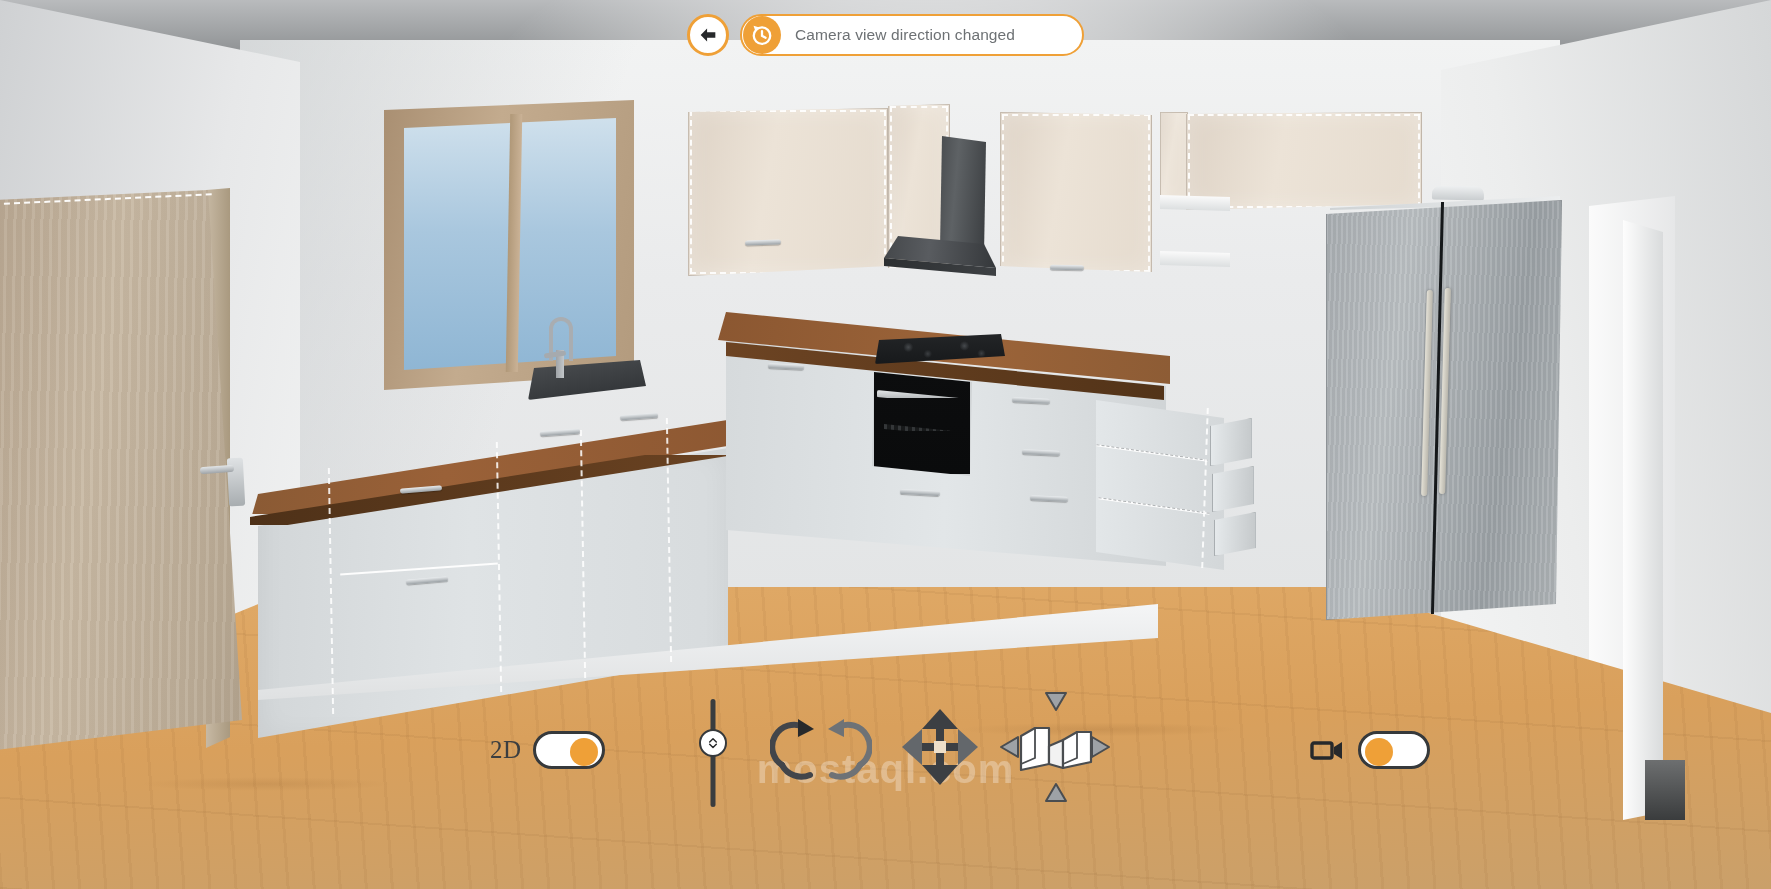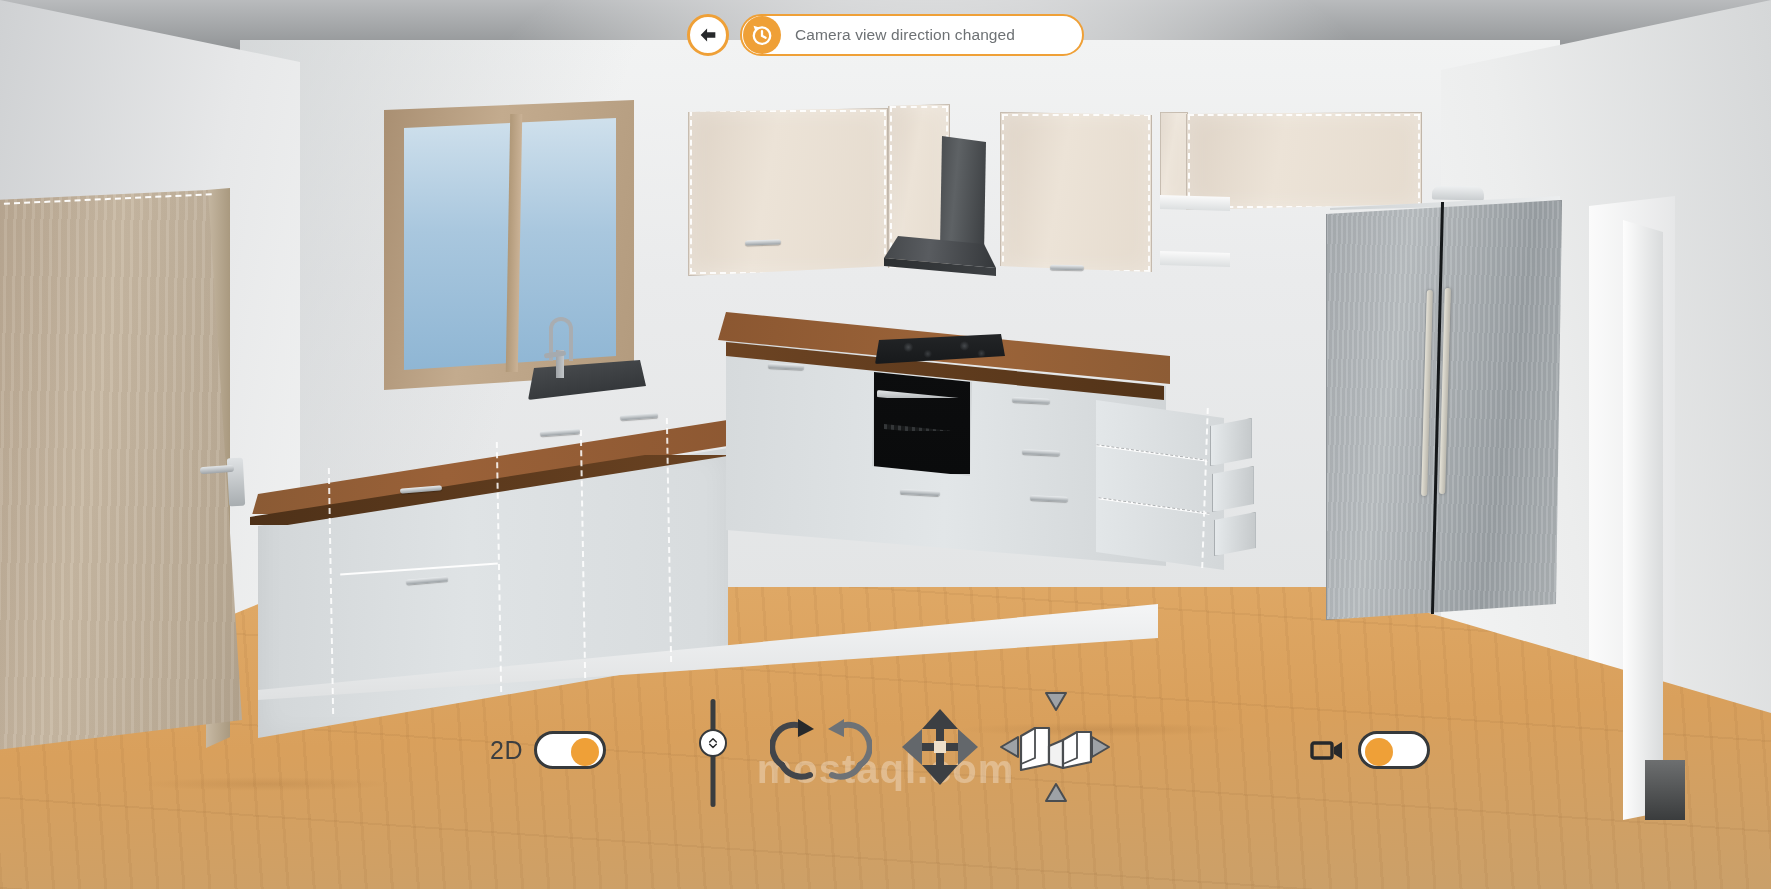--- a/index.html
+++ b/index.html
@@ -342,21 +342,21 @@
     width:38px; height:38px; border-radius:50%; background:#efa037; flex:none;
     display:flex; align-items:center; justify-content:center; margin-left:1px;
   }
   .toast-text {
     font-size:15.5px; color:#6d7174; letter-spacing:.1px; white-space:nowrap;
   }
 
   
   .bottombar { position:absolute; left:0; right:0; bottom:78px; height:120px; }
 
-  .tool { position:absolute; display:flex; align-items:center; }
+  .tool { position:absolute; display:flex; align-items:center;font-family:Liberation Serif, serif; }
 
   .lbl-2d { font-size:25px; color:#3b3e40; margin-right:11px; letter-spacing:.5px; }
   .toggle {
     width:72px; height:38px; border-radius:19px; background:#fff;
     border:3px solid #36393b; position:relative; cursor:pointer; flex:none;
   }
   .knob { position:absolute; top:4px; width:28px; height:28px; border-radius:50%; background:#efa037; }
   .knob.right { right:4px; }
   .knob.left { left:4px; }
 

